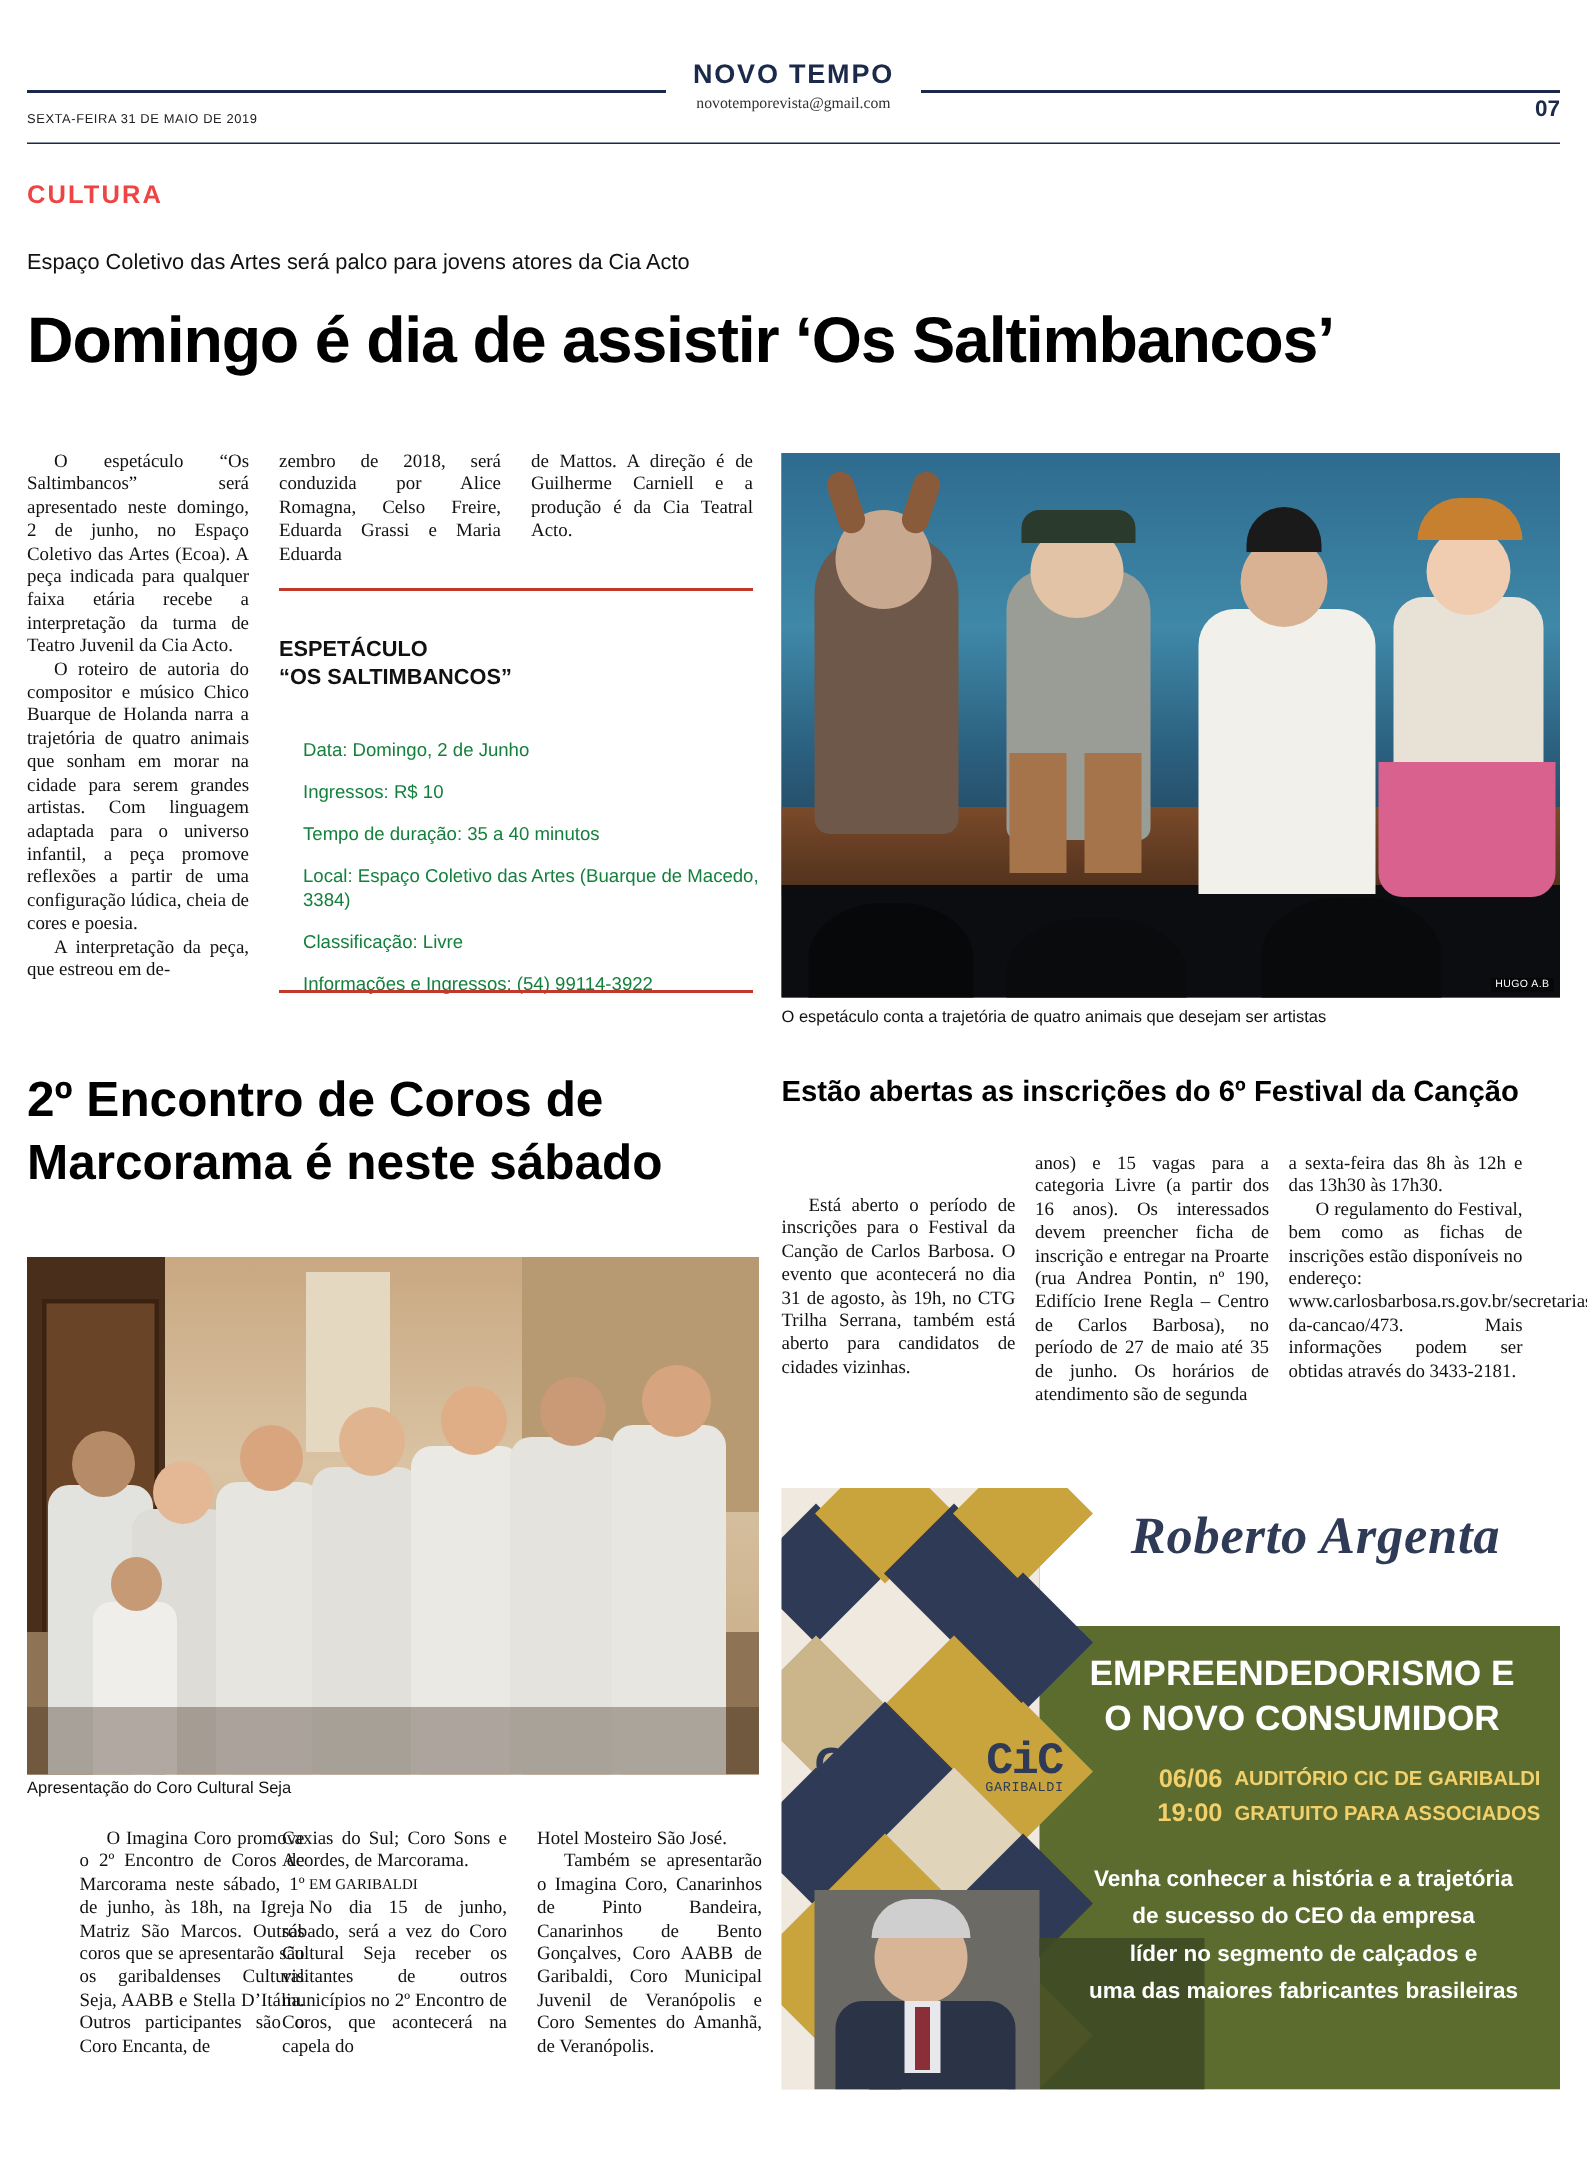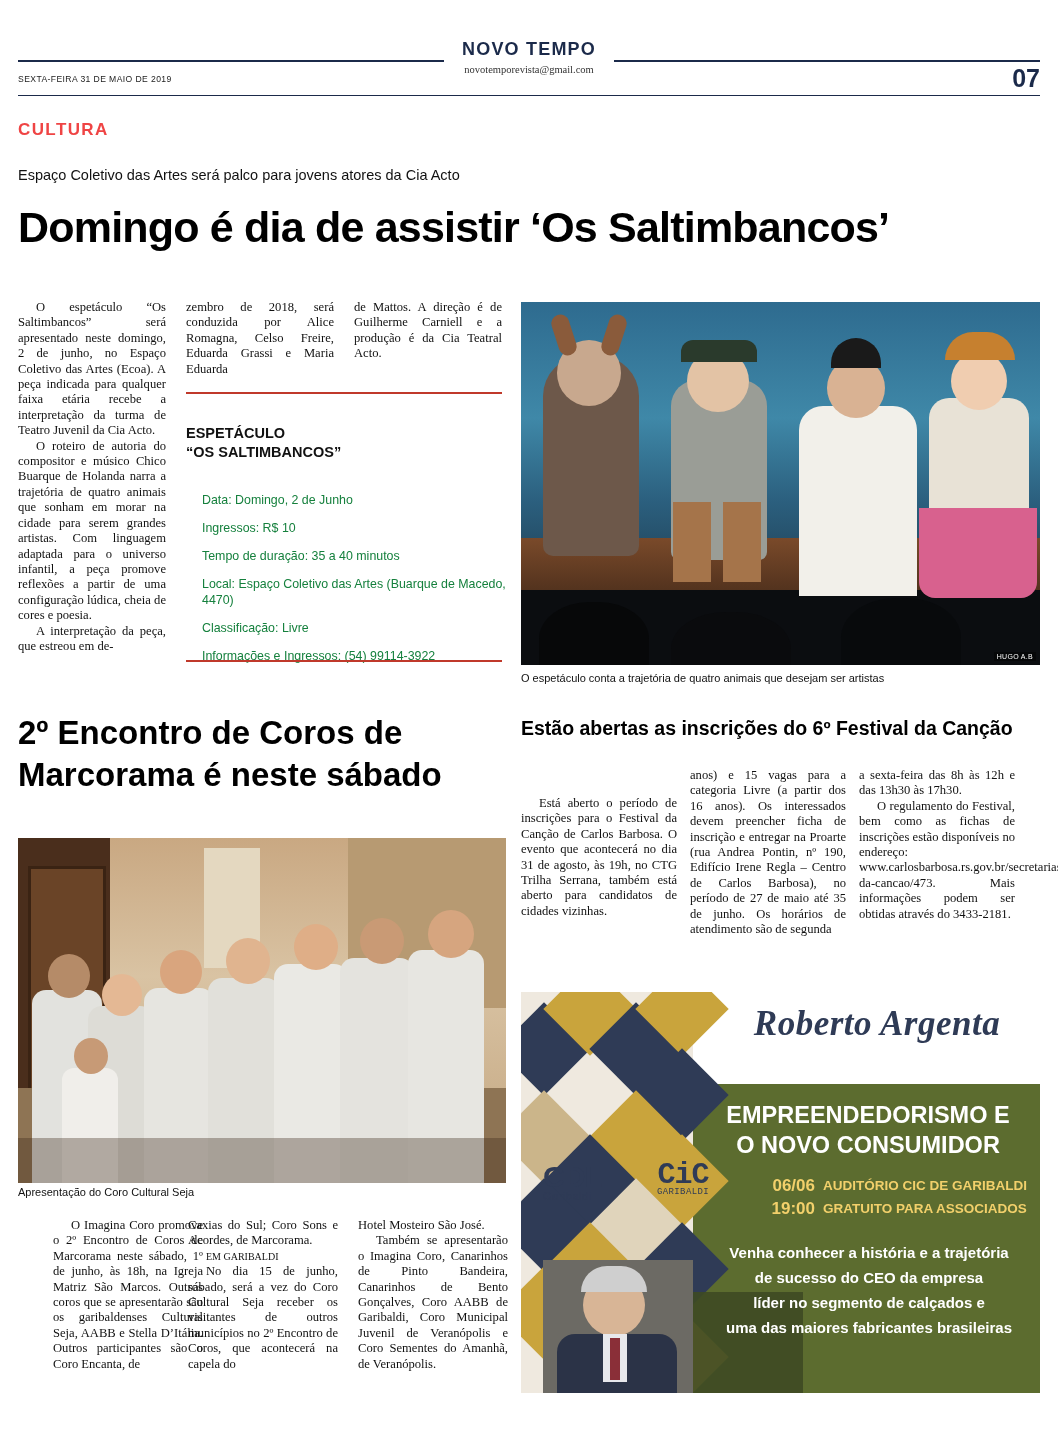--- a/index.html
+++ b/index.html
@@ -38,21 +38,21 @@
     font-size:10.5px; color:#333; margin-top:4px; line-height:12px;
   }
   .mh-date {
     position:absolute; left:0; top:36px;
     font-family:"Liberation Sans", sans-serif;
     font-size:8.6px; letter-spacing:0.4px; color:#222;
   }
   .mh-page {
     position:absolute; right:0; top:26px;
     font-family:"Liberation Sans", sans-serif;
-    font-weight:bold; font-size:25px; color:#1b2a4a;
+    font-weight:bold; font-size:15px; color:#1b2a4a;
   }
   .mh-botrule {
     position:absolute; left:0; top:57px; width:100%; height:1px; background:#1b2a4a;
   }
 
   
   .kicker {
     position:absolute; left:18px; top:120px;
     font-family:"Liberation Sans", sans-serif;
     font-weight:bold; font-size:17px; letter-spacing:1.4px; color:#ef4444;
@@ -237,21 +237,21 @@
 
   <div class="hrule r1"></div>
   <div class="box-title">
     <div>ESPETÁCULO</div>
     <div>“OS SALTIMBANCOS”</div>
   </div>
   <div class="box-list">
     <div>Data: Domingo, 2 de Junho</div>
     <div>Ingressos: R$ 10</div>
     <div>Tempo de duração: 35 a 40 minutos</div>
-    <div>Local: Espaço Coletivo das Artes (Buarque de Macedo, 4470)</div>
+    <div>Local: Espaço Coletivo das Artes (Buarque de Macedo, 3384)</div>
     <div>Classificação: Livre</div>
     <div>Informações e Ingressos: (54) 99114-3922</div>
   </div>
   <div class="hrule r2"></div>
 
   <div class="photo1">
 
     <div class="ph" style="left:0;top:0;width:519px;height:363px;background:linear-gradient(180deg,#2e6b8f 0%,#3f88a8 32%,#2b5f7e 55%,#15222c 100%);"></div>
     <div class="ph" style="left:0;top:236px;width:519px;height:60px;background:linear-gradient(180deg,#7a4a2a,#4d2f1c);"></div>
     <div class="ph" style="left:0;top:288px;width:519px;height:75px;background:#0b0d10;"></div>

